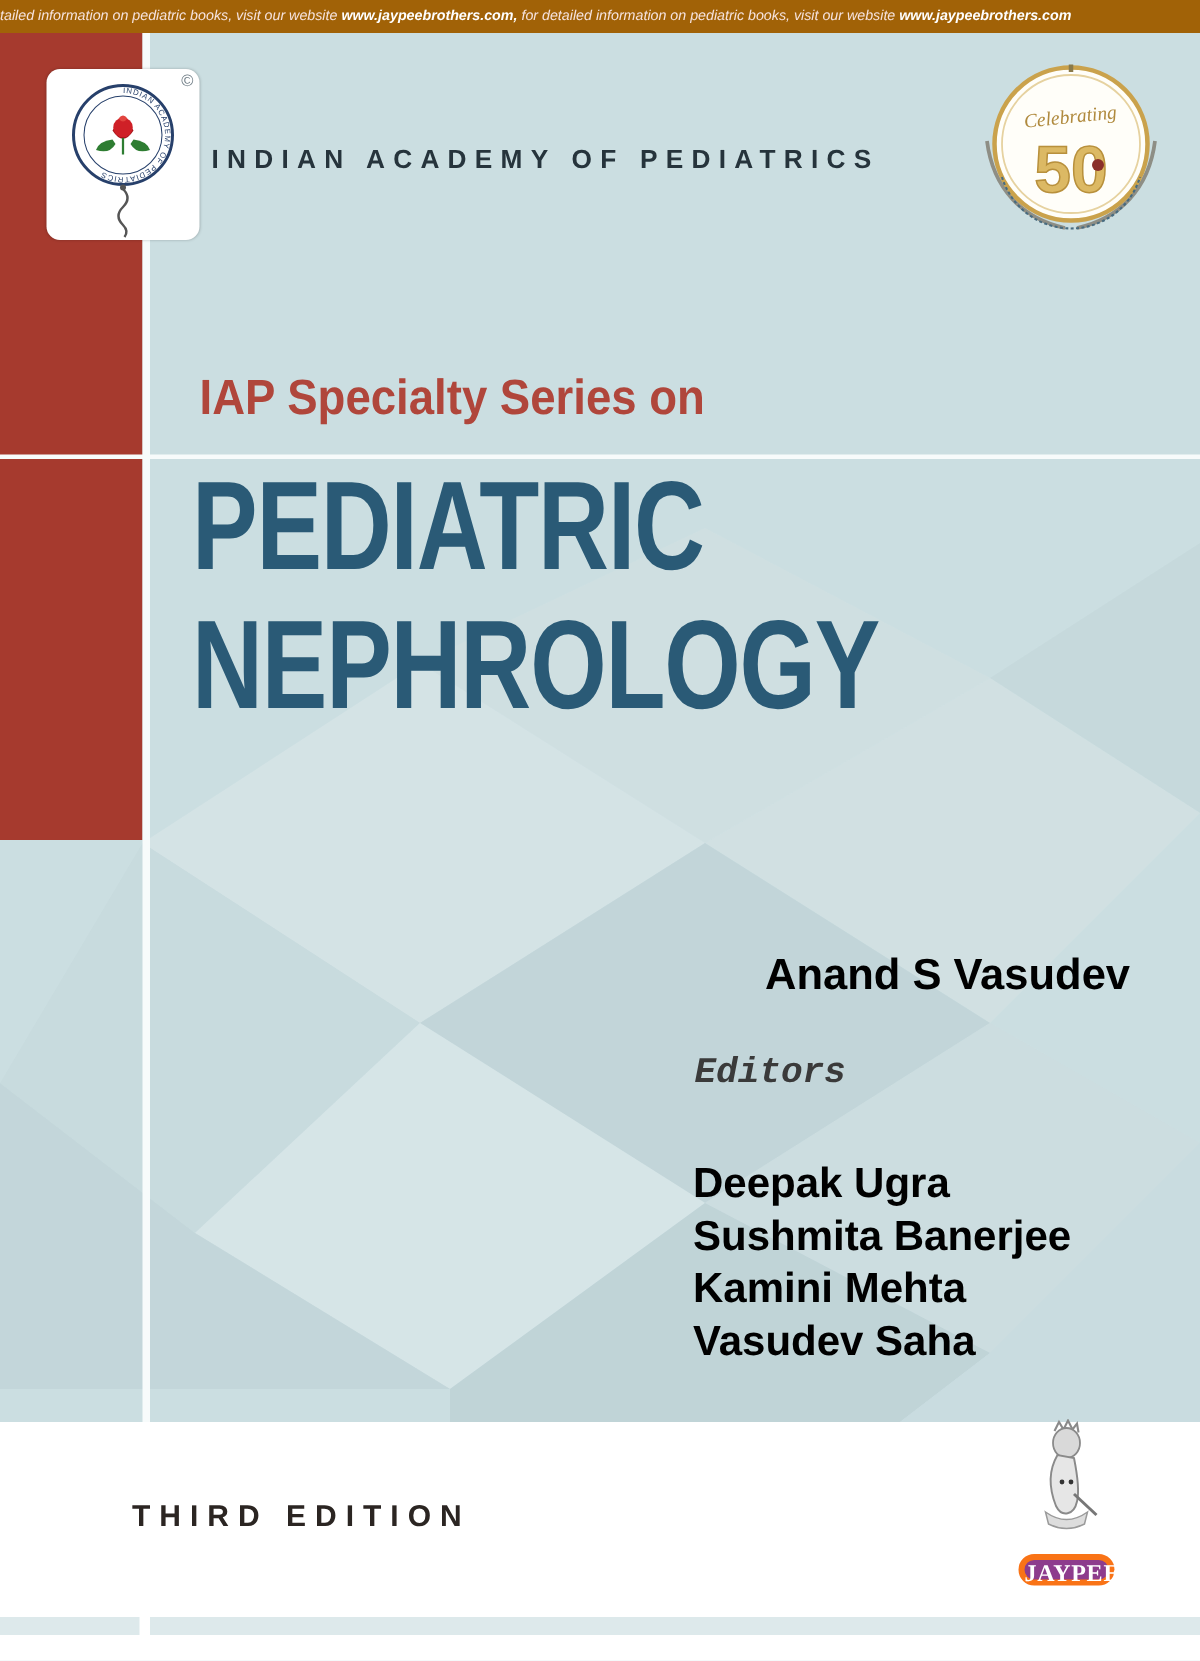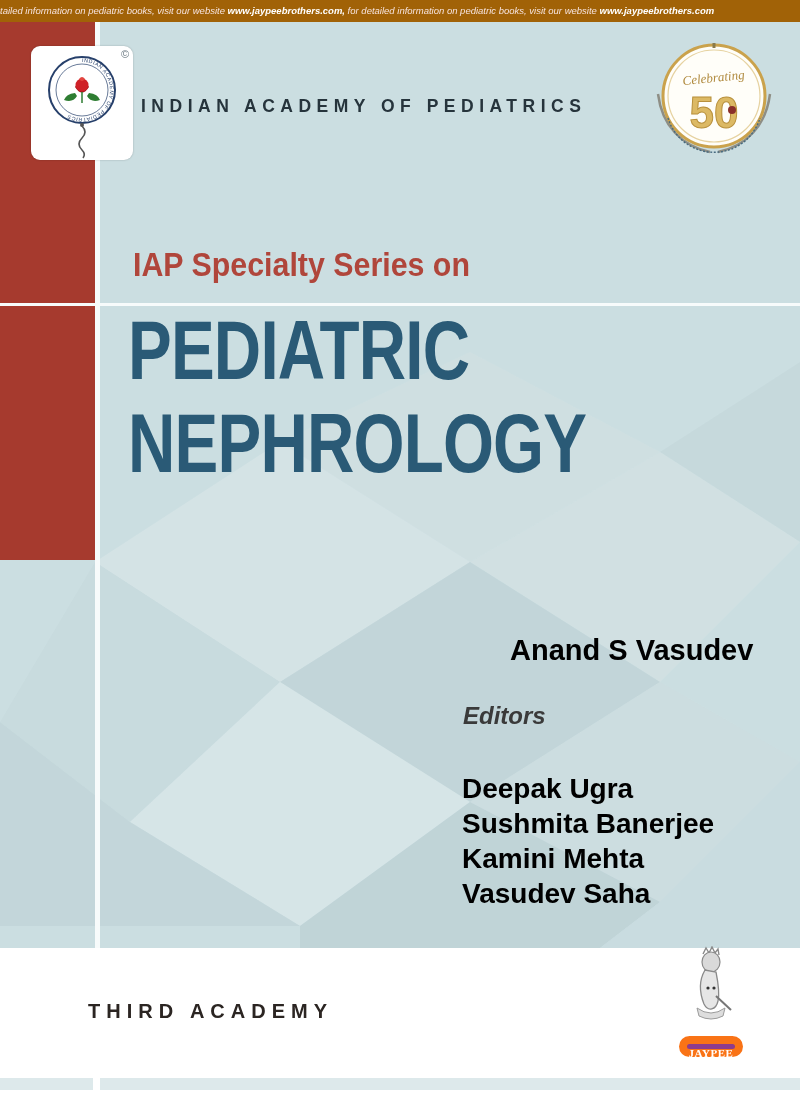--- a/index.html
+++ b/index.html
@@ -52,23 +52,23 @@
   .ed-list{position:absolute;left:0;top:771px;font-size:28px;font-weight:700;line-height:35px;white-space:nowrap;}
   
   .edition{
     position:absolute;left:88px;top:1000px;font-size:20px;font-weight:700;
     letter-spacing:6px;color:#2b2522;white-space:nowrap;
   }
   .jaypee{position:absolute;left:668px;top:946px;width:86px;height:118px;text-align:center;}
   .jaypee-fig{display:block;margin:0 auto;}
   .jaypee-badge{
     display:inline-block;margin-top:2px;width:64px;height:21px;line-height:19px;
-    background:#8d3c8d;border:8px solid #f97316;border-radius:11px;
+    background:#8d3c8d;border:4px solid #f97316;border-radius:11px;
     color:#ffffff;font-family:"Liberation Serif",serif;font-weight:700;
-    font-size:11px;letter-spacing:.5px;box-sizing:border-box;
+    font-size:16px;letter-spacing:.5px;box-sizing:border-box;
   }
   .bottom-strip{position:absolute;left:0;top:1078px;width:800px;height:12px;background:#dde9eb;}
   .strip-gap{position:absolute;left:93px;top:1078px;width:7px;height:12px;background:#ffffff;}
 </style>
 </head>
 <body>
 
 <div class="cover">
 
   <div class="banner"><span>tailed information on pediatric books, visit our website </span><b>www.jaypeebrothers.com,</b><span> for detailed information on pediatric books, visit our website </span><b>www.jaypeebrothers.com</b></div>
@@ -134,29 +134,29 @@
     </svg>
   </div>
 
   <div class="series">IAP Specialty Series on</div>
   <div class="main-title">
     <span class="tline">PEDIATRIC</span>
     <span class="tline">NEPHROLOGY</span>
   </div>
 
   <div class="eic-name" style="left:462px;position:absolute;margin-left:48px;">Anand S Vasudev</div>
-  <div class="lbl ed-label" style="left:463px;position:absolute;">Editors</div>
+  <div class="lbl ed-label" style="left:463px;position:absolute;font-family:Liberation Mono, monospace;">Editors</div>
   <div class="ed-list" style="left:462px;position:absolute;">
     <div>Deepak Ugra</div>
     <div>Sushmita Banerjee</div>
     <div>Kamini Mehta</div>
     <div>Vasudev Saha</div>
   </div>
 
-  <div class="edition">THIRD ACADEMY</div>
+  <div class="edition">THIRD EDITION</div>
 
   <div class="jaypee">
     <svg class="jaypee-fig" width="52" height="88" viewBox="0 0 52 88">
       <path d="M18,8 L21,2 L24,7 L27,1 L30,7 L33,3 L34,9" fill="none" stroke="#8a8a8a" stroke-width="1.4"></path>
       <ellipse cx="26" cy="16" rx="9" ry="10" fill="#d9d9d9" stroke="#8a8a8a" stroke-width="1.2"></ellipse>
       <path d="M20,24 C13,36 15,48 19,58 C23,66 31,64 33,55 C35,47 33,36 31,26 Z" fill="#e6e6e6" stroke="#8a8a8a" stroke-width="1.3"></path>
       <circle cx="23" cy="42" r="1.6" fill="#333333"></circle>
       <circle cx="29" cy="42" r="1.6" fill="#333333"></circle>
       <line x1="31" y1="50" x2="46" y2="64" stroke="#777777" stroke-width="2"></line>
       <path d="M12,62 q14,10 28,0 l-2,8 q-12,6 -24,0 Z" fill="#dddddd" stroke="#9a9a9a" stroke-width="1"></path>

